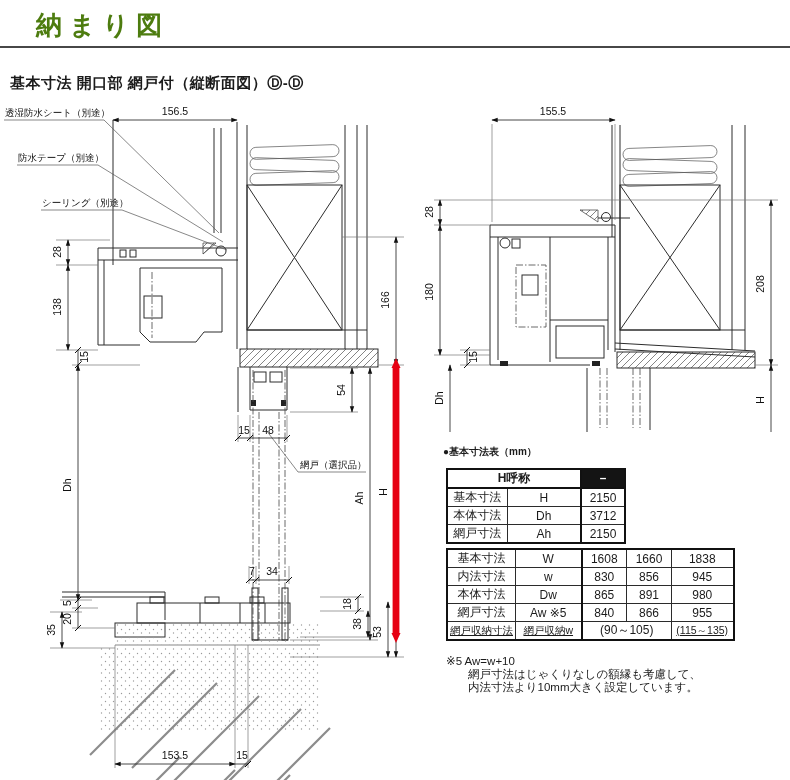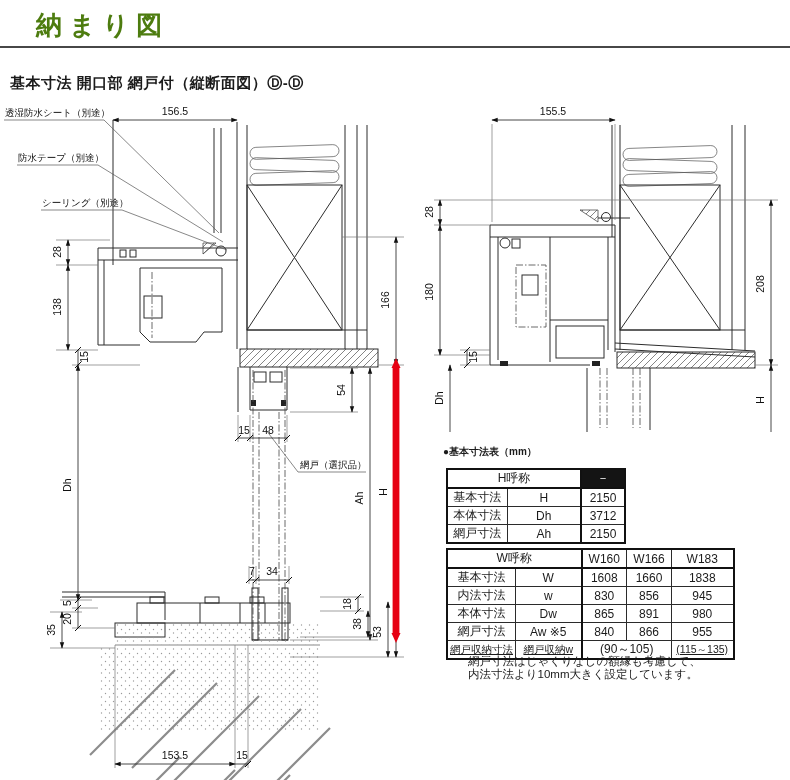--- a/index.html
+++ b/index.html
@@ -5,21 +5,21 @@
   html,body{margin:0;padding:0;background:#fff;}
   body{position:relative;width:790px;height:780px;overflow:hidden;
        font-family:"Liberation Sans","DejaVu Sans",sans-serif;color:#1b1b1b;}
   .abs{position:absolute;}
   #page-title{left:10px;top:8px;font-size:26px;font-weight:bold;letter-spacing:7px;color:#4d7c0f;margin-left:26px;}
   #title-rule{left:0;top:46px;width:790px;height:2px;background:#474747;}
   #subtitle{left:10px;top:74px;font-size:15px;font-weight:bold;letter-spacing:0.5px;}
   #dim-heading{left:443px;top:445px;font-size:10px;font-weight:bold;}
   table.dim{border-collapse:collapse;border:2px solid #111;font-size:12px;table-layout:fixed;}
   table.dim td{border:1px solid #2b2b2b;height:16px;text-align:center;vertical-align:middle;padding:0 2px;white-space:nowrap;}
-  table.dim tr.hdr td{border-bottom:2px solid #111;font-weight:normal;}
+  table.dim tr.hdr td{border-bottom:2px solid #111;font-weight:bold;}
   td.vsep{border-left:2px solid #111 !important;}
   td.blk{background:#141414;color:#fff;}
   td.small{font-size:10.5px;text-decoration:underline;}
   #h-table{left:446px;top:468px;}
   #w-table{left:446px;top:548px;}
   #notes{left:446px;top:655px;font-size:11.5px;line-height:13px;}
   #notes .indent{padding-left:22px;}
   
   .ln{stroke:#2c2c2c;stroke-width:1;fill:none;}
   .thin{stroke:#555;stroke-width:0.7;fill:none;}
@@ -397,26 +397,20 @@
 
 <table class="dim abs" id="w-table">
   <colgroup>
       <col style="width:68px">
       <col style="width:66px">
       <col style="width:45px">
       <col style="width:45px">
       <col style="width:62px">
     </colgroup>
   <tbody>
-      <tr class="hdr">
-    <td colspan="2">W呼称</td>
-    <td class="vsep">W160</td>
-    <td>W166</td>
-    <td>W183</td>
-  </tr>
   <tr>
     <td>基本寸法</td>
     <td>W</td>
     <td class="vsep">1608</td>
     <td>1660</td>
     <td>1838</td>
   </tr>
   <tr>
     <td>内法寸法</td>
     <td>w</td>
@@ -441,15 +435,16 @@
   <tr>
     <td class="small">網戸収納寸法</td>
     <td class="small">網戸収納w</td>
     <td class="vsep" colspan="2">(90～105)</td>
     <td class="small">(115～135)</td>
   </tr>
 </tbody>
   </table>
 
 <div class="abs" id="notes">
+  <div>※5 Aw=w+10</div>
   <div class="indent">網戸寸法はじゃくりなしの額縁も考慮して、</div>
   <div class="indent">内法寸法より10mm大きく設定しています。</div>
 </div>
 
 </body></html>

